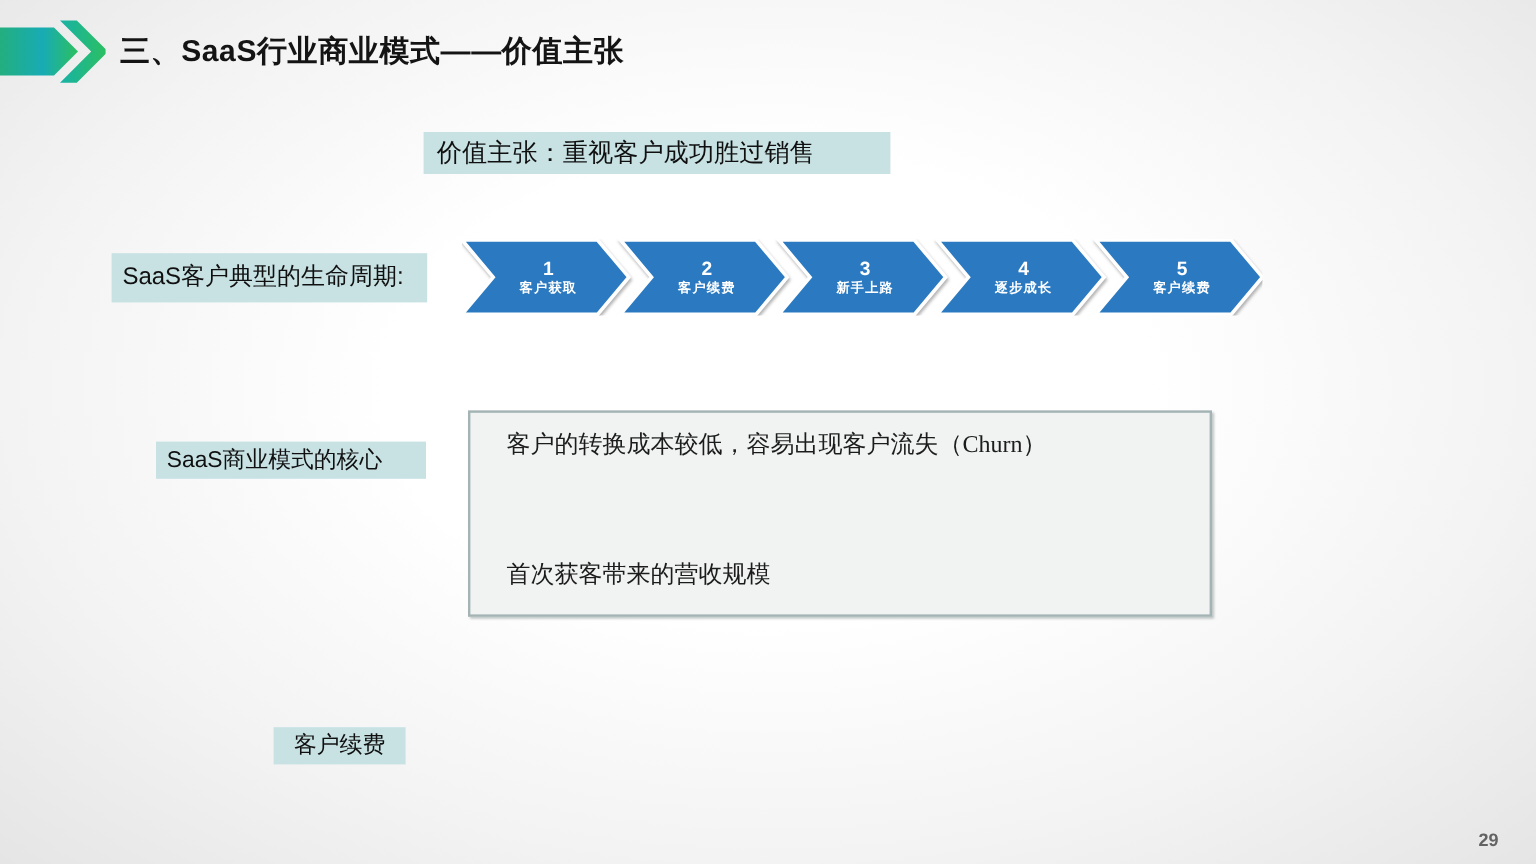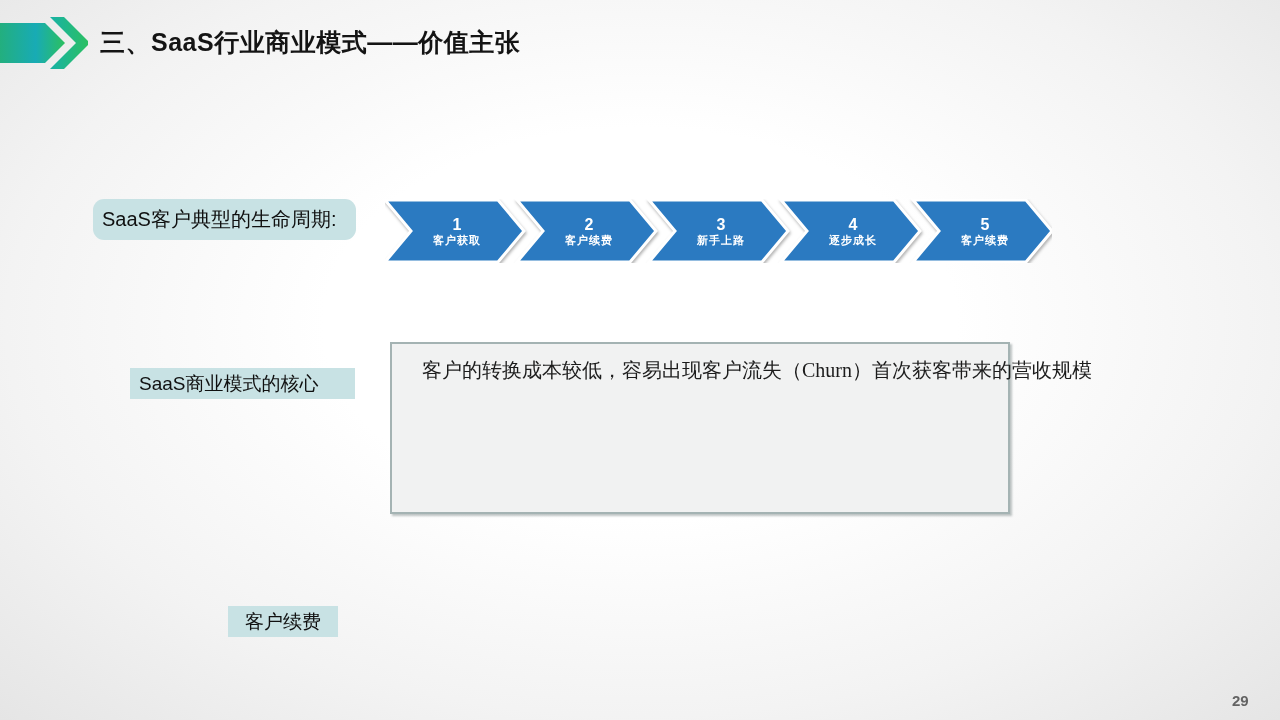--- a/index.html
+++ b/index.html
@@ -26,22 +26,22 @@
     position: absolute;
     background: #c8e2e4;
     color: #101010;
     white-space: nowrap;
   }
   .value-banner {
     left: 353px; top: 110px; width: 389px; height: 35px;
     font-size: 21px; line-height: 35px; padding-left: 11px;
   }
   .lifecycle-label {
-    left: 93px; top: 199px; width: 263px; height: 41px;
-    font-size: 20px; line-height: 41px; padding-left: 9px; border-radius: 11px;
+    left: 93px; top: 211px; width: 263px; height: 41px;
+    font-size: 20px; line-height: 41px; padding-left: 9px;
   }
   .core-label {
     left: 130px; top: 368px; width: 225px; height: 31px;
     font-size: 19px; line-height: 31px; padding-left: 9px;
   }
   .service-label {
     left: 228px; top: 606px; width: 110px; height: 31px;
     font-size: 19px; line-height: 31px; text-align: center;
   }
 
@@ -62,21 +62,21 @@
   .content-box {
     position: absolute; left: 390px; width: 620px;
     background: #f1f2f2;
     border: 2px solid #a4b3b3;
     box-shadow: 2px 2px 2px rgba(110,125,125,0.45);
     font-family: "Liberation Serif", "DejaVu Serif", serif;
     color: #1c1c1c;
   }
   .core-box {
     top: 342px; height: 172px;
-    display: flex; justify-content: space-between;
+    display: flex; flex-direction: column; justify-content: space-between;
     padding: 13px 8px 20px 30px;
     font-size: 20px;
   }
   .core-box p { white-space: nowrap; }
   .service-box {
     top: 563px; height: 107px;
     padding: 28px 12px 0 12px;
     font-size: 22px; line-height: 1.5;
   }
 
@@ -100,20 +100,21 @@
       <linearGradient id="gChev" x1="0" y1="0" x2="1" y2="0">
         <stop offset="0" stop-color="#18b2a6"></stop>
         <stop offset="1" stop-color="#2cc05f"></stop>
       </linearGradient>
     </defs>
     <polygon points="0,7 45,7 65,27 45,47 0,47" fill="url(#gArrow)"></polygon>
     <polygon points="50,1 64,1 90,27 64,53 50,53 76,27" fill="url(#gChev)"></polygon>
   </svg>
   <div class="slide-title">三、SaaS行业商业模式——价值主张</div>
 
+  <div class="chip value-banner">价值主张：重视客户成功胜过销售</div>
 
   <div class="chip lifecycle-label">SaaS客户典型的生命周期:</div>
 
   <svg class="chevrons" width="667" height="64" viewBox="0 0 667 64">
     <polygon points="0,1 113,1 139,32 113,63 0,63 26,32" stroke="#ffffff" stroke-width="3" fill="#2b7ac1"></polygon>
     <polygon points="132,1 245,1 271,32 245,63 132,63 158,32" stroke="#ffffff" stroke-width="3" fill="#2b7ac1"></polygon>
     <polygon points="264,1 377,1 403,32 377,63 264,63 290,32" stroke="#ffffff" stroke-width="3" fill="#2b7ac1"></polygon>
     <polygon points="396,1 509,1 535,32 509,63 396,63 422,32" stroke="#ffffff" stroke-width="3" fill="#2b7ac1"></polygon>
     <polygon points="528,1 641,1 667,32 641,63 528,63 554,32" stroke="#ffffff" stroke-width="3" fill="#2b7ac1"></polygon>
   </svg>

